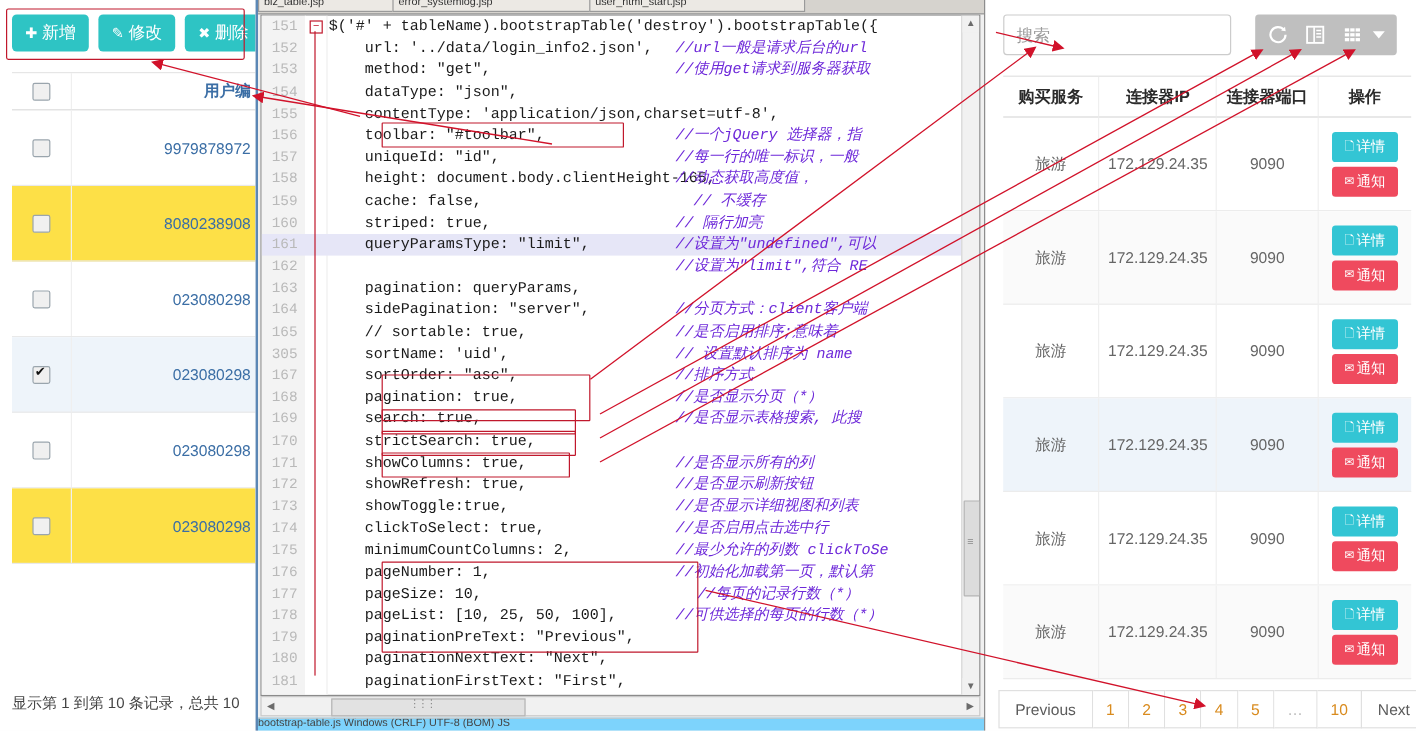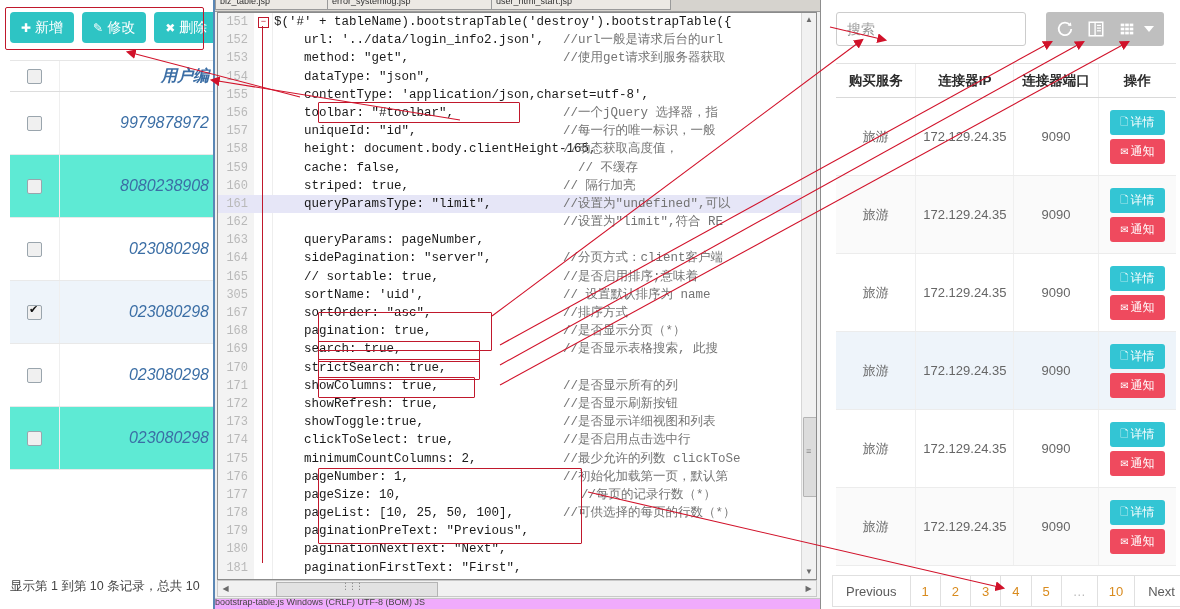--- a/index.html
+++ b/index.html
@@ -25,30 +25,30 @@
     background:#2ec4c4;color:#fff;border:none;border-radius:4px;
     height:31px;padding:0 11px;font-size:14px;display:flex;align-items:center;
     gap:4px;cursor:pointer;white-space:nowrap;
   }
   .tb-btn .gl{font-size:12px;line-height:1;}
   .redbox-tools{
     position:absolute;left:5px;top:7px;width:197px;height:41px;
     border:1.6px solid #c0182c;border-radius:2px;pointer-events:none;
   }
 
-  .ltable{position:absolute;left:10px;top:60px;width:203px;font-size:16px;color:#4a6a8a;font-style:italic;}
+  .ltable{position:absolute;left:10px;top:60px;width:203px;font-size:13px;color:#4a6a8a;}
   .lthead{
     height:30px;border-top:1px solid #e6e6e6;border-bottom:1px solid #ddd;
     display:flex;align-items:center;background:#fff;font-weight:bold;color:#33485e;
   }
   .lcell-chk{width:49px;display:flex;align-items:center;justify-content:center;
     border-right:1px solid #efefef;height:100%;}
   .lcell-id{flex:1;text-align:right;padding-right:4px;color:#3b6ea5;}
   .lrow{height:62px;display:flex;align-items:center;border-bottom:1px solid #e9e9e9;}
-  .lrow.odd{background:#5eead4;}
+  .lrow.odd{background:#fde047;}
   .lrow.sel{background:#eef4fa;}
   .chk{
     width:13px;height:13px;border:1px solid #9aa5ad;background:#f0f0f0;border-radius:2px;
     display:inline-block;position:relative;cursor:pointer;
   }
   .chk.checked::after{
     content:"✔";position:absolute;left:1px;top:-3px;font-size:11px;color:#111;
   }
   .lfooter{
     position:absolute;left:10px;top:578px;font-size:12.5px;color:#444;white-space:nowrap;
@@ -138,21 +138,21 @@
   .cline{
     position:relative;height:18.2px;line-height:18.2px;font-family:"Liberation Mono","DejaVu Sans Mono",monospace;
     font-size:12.5px;white-space:pre;
   }
   .cline.hl{background:#e6e6f7;}
   .ln{
     position:absolute;left:0;width:30px;text-align:right;color:#b9b9b9;font-size:12px;
     font-family:"Liberation Mono",monospace;
   }
   .code{position:absolute;left:56px;color:#1a1a1a;}
-  .cm{position:absolute;color:#737373;}
+  .cm{position:absolute;color:#6d28d9;font-style:italic;}
   .num{color:#d98b1e;}
   .fold{
     position:absolute;left:40px;top:4px;width:9px;height:9px;border:1px solid #c0182c;
     background:#fff;color:#c0182c;font-size:9px;line-height:7px;text-align:center;
   }
   .vfoldline{position:absolute;left:44px;width:1px;background:#c0182c;}
   .vscroll{
     position:absolute;right:0;top:0;width:14px;height:100%;background:#f1f1f1;border-left:1px solid #d6d6d6;
   }
   .vscroll .up,.vscroll .dn{
@@ -175,21 +175,21 @@
     line-height:15px;cursor:pointer;
   }
   .hscroll .lf{left:0;} .hscroll .rt{right:0;}
   .hthumb{
     position:absolute;left:58px;top:1px;width:160px;height:13px;background:#e2e2e2;
     border:1px solid #b4b4b4;cursor:pointer;
   }
   .hthumb::after{content:"⋮⋮⋮";position:absolute;left:64px;top:-2px;font-size:9px;color:#8a8a8a;
     letter-spacing:-2px;}
   .statusbar{
-    position:absolute;left:0;top:598px;width:608px;height:11px;background:#f0abfc;
+    position:absolute;left:0;top:598px;width:608px;height:11px;background:#7dd3fc;
     border-top:1px solid #c7c7c7;overflow:hidden;font-size:9px;color:#444;
   }
   .statusbar span{position:absolute;top:-2px;white-space:nowrap;}
 
   
   .crect{position:absolute;border:1.4px solid #c0182c;pointer-events:none;border-radius:1px;}
 
   
   .anno{position:absolute;left:0;top:0;width:1180px;height:609px;pointer-events:none;}
 </style>
@@ -443,21 +443,21 @@
           <div class="cline"><span class="ln">153</span><span class="code">    method: "get",</span><span class="cm" style="left: 345px;">//使用get请求到服务器获取</span></div>
           <div class="cline"><span class="ln">154</span><span class="code">    dataType: "json",</span></div>
           <div class="cline"><span class="ln">155</span><span class="code">    contentType: 'application/json,charset=utf-8',</span></div>
           <div class="cline"><span class="ln">156</span><span class="code">    toolbar: "#toolbar",</span><span class="cm" style="left: 345px;">//一个jQuery 选择器，指</span></div>
           <div class="cline"><span class="ln">157</span><span class="code">    uniqueId: "id",</span><span class="cm" style="left: 345px;">//每一行的唯一标识，一般</span></div>
           <div class="cline"><span class="ln">158</span><span class="code">    height: document.body.clientHeight-165,</span><span class="cm" style="left: 345px;">//动态获取高度值，</span></div>
           <div class="cline"><span class="ln">159</span><span class="code">    cache: false,</span><span class="cm" style="left: 360px;">// 不缓存</span></div>
           <div class="cline"><span class="ln">160</span><span class="code">    striped: true,</span><span class="cm" style="left: 345px;">// 隔行加亮</span></div>
           <div class="cline hl"><span class="ln">161</span><span class="code">    queryParamsType: "limit",</span><span class="cm" style="left: 345px;">//设置为"undefined",可以</span></div>
           <div class="cline"><span class="ln">162</span><span class="code"></span><span class="cm" style="left: 345px;">//设置为"limit",符合 RE</span></div>
-          <div class="cline"><span class="ln">163</span><span class="code">    queryParams: pageNumber,</span></div>
+          <div class="cline"><span class="ln">163</span><span class="code">    pagination: queryParams,</span></div>
           <div class="cline"><span class="ln">164</span><span class="code">    sidePagination: "server",</span><span class="cm" style="left: 345px;">//分页方式：client客户端</span></div>
           <div class="cline"><span class="ln">165</span><span class="code">    // sortable: true,</span><span class="cm" style="left: 345px;">//是否启用排序;意味着</span></div>
           <div class="cline"><span class="ln">305</span><span class="code">    sortName: 'uid',</span><span class="cm" style="left: 345px;">// 设置默认排序为 name</span></div>
           <div class="cline"><span class="ln">167</span><span class="code">    sortOrder: "asc",</span><span class="cm" style="left: 345px;">//排序方式</span></div>
           <div class="cline"><span class="ln">168</span><span class="code">    pagination: true,</span><span class="cm" style="left: 345px;">//是否显示分页（*）</span></div>
           <div class="cline"><span class="ln">169</span><span class="code">    search: true,</span><span class="cm" style="left: 345px;">//是否显示表格搜索, 此搜</span></div>
           <div class="cline"><span class="ln">170</span><span class="code">    strictSearch: true,</span></div>
           <div class="cline"><span class="ln">171</span><span class="code">    showColumns: true,</span><span class="cm" style="left: 345px;">//是否显示所有的列</span></div>
           <div class="cline"><span class="ln">172</span><span class="code">    showRefresh: true,</span><span class="cm" style="left: 345px;">//是否显示刷新按钮</span></div>
           <div class="cline"><span class="ln">173</span><span class="code">    showToggle:true,</span><span class="cm" style="left: 345px;">//是否显示详细视图和列表</span></div>

